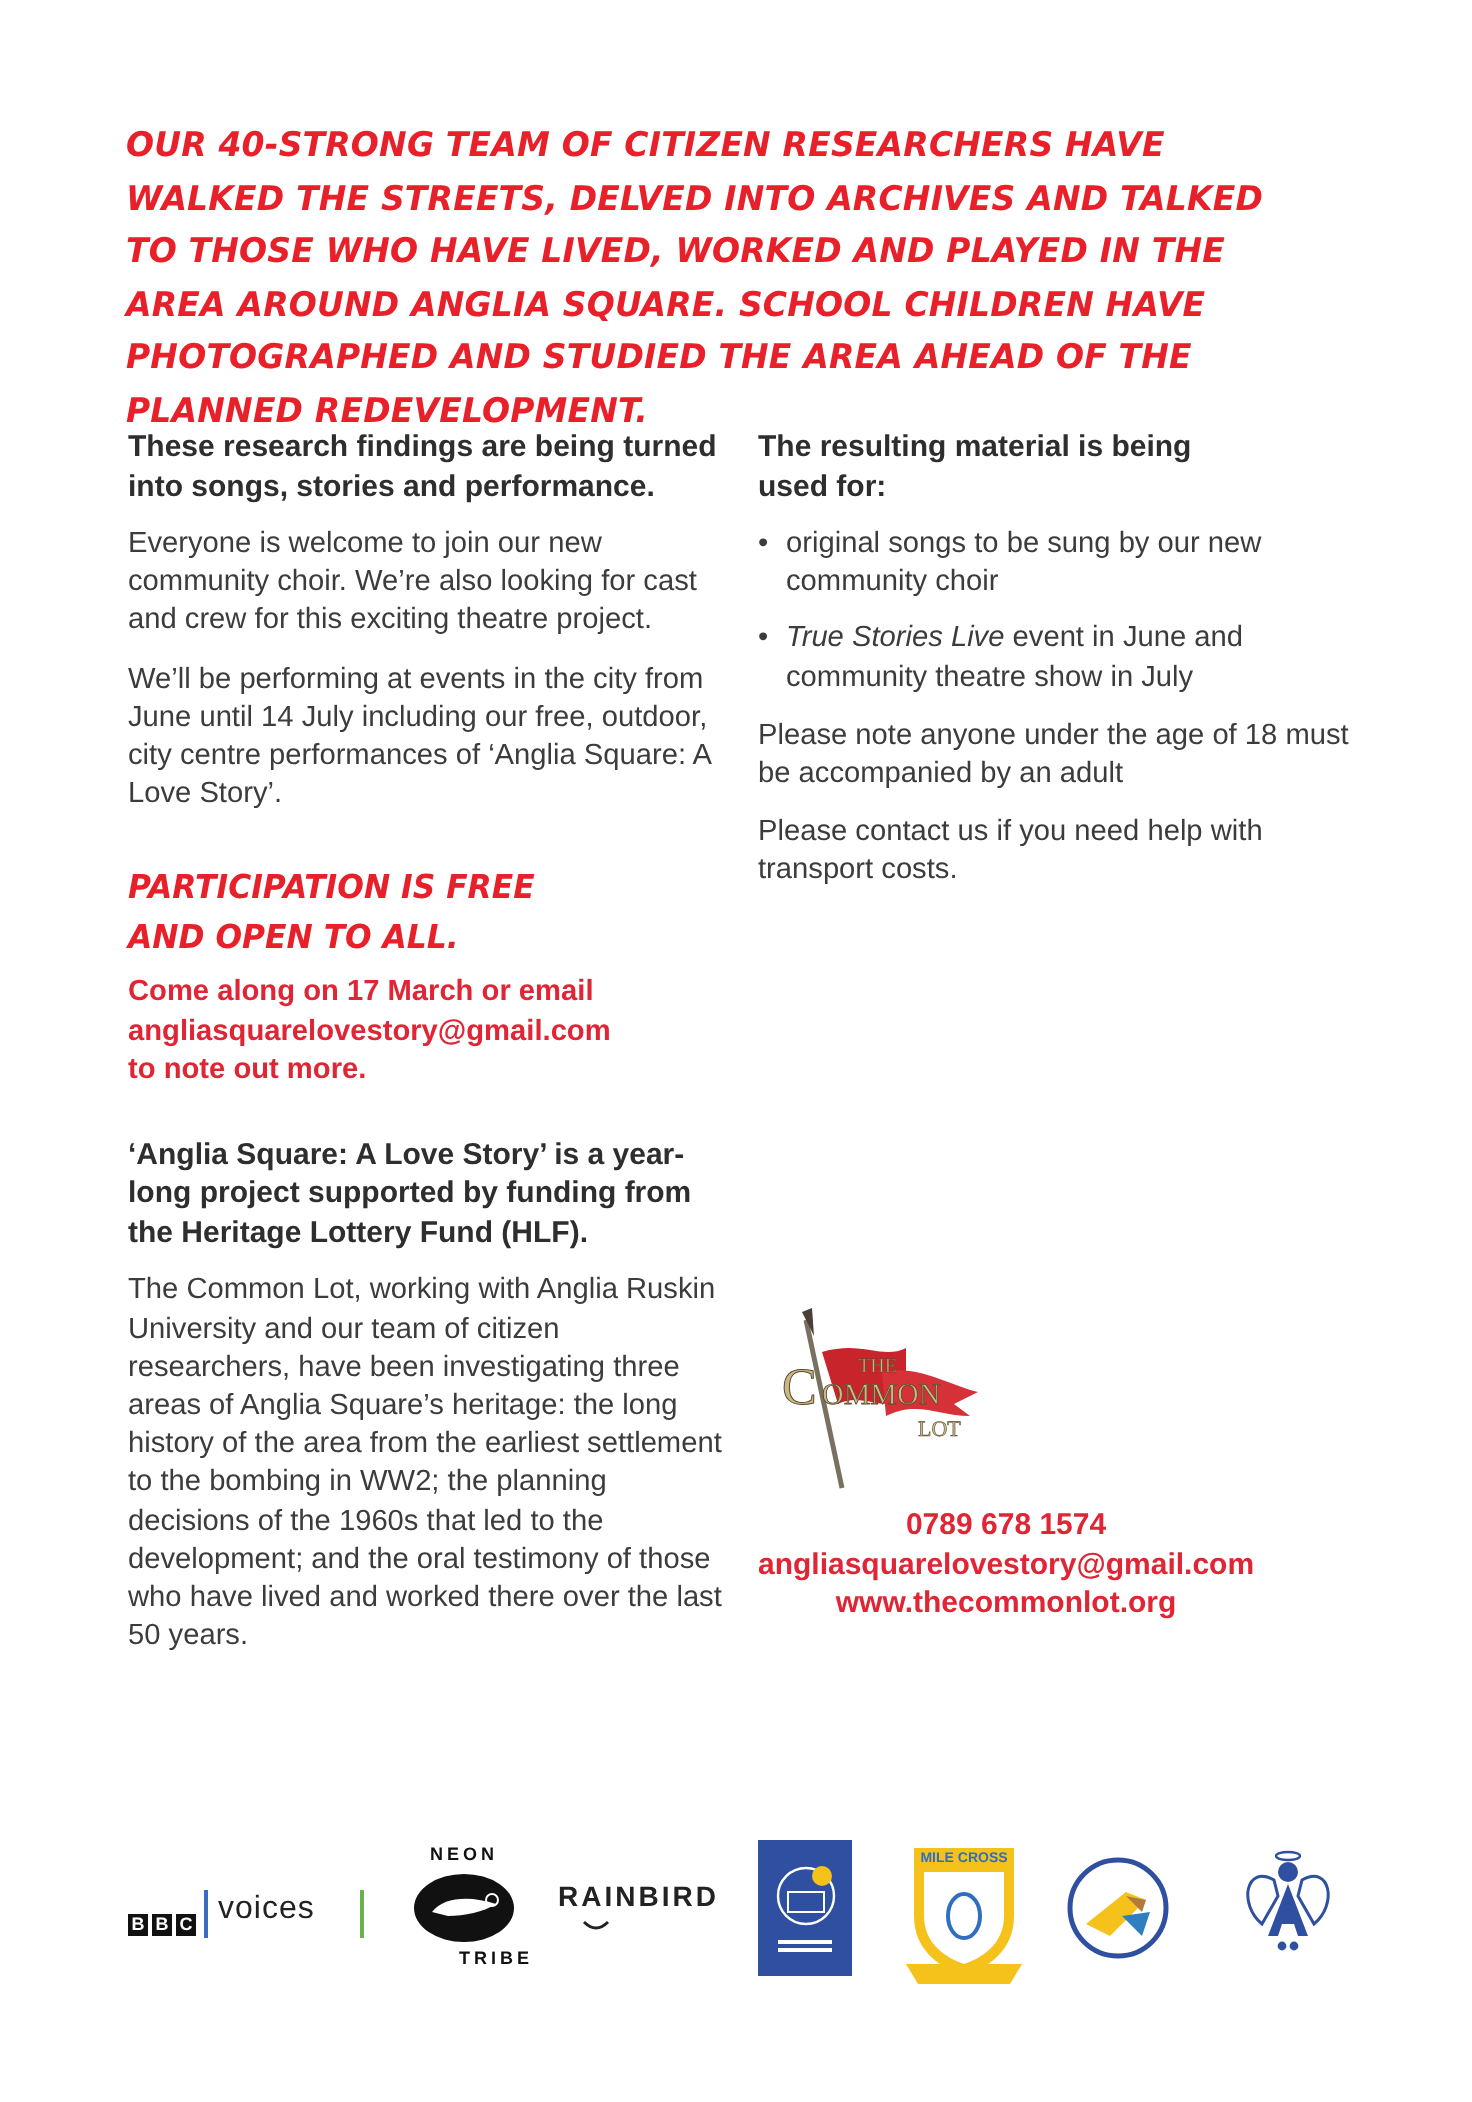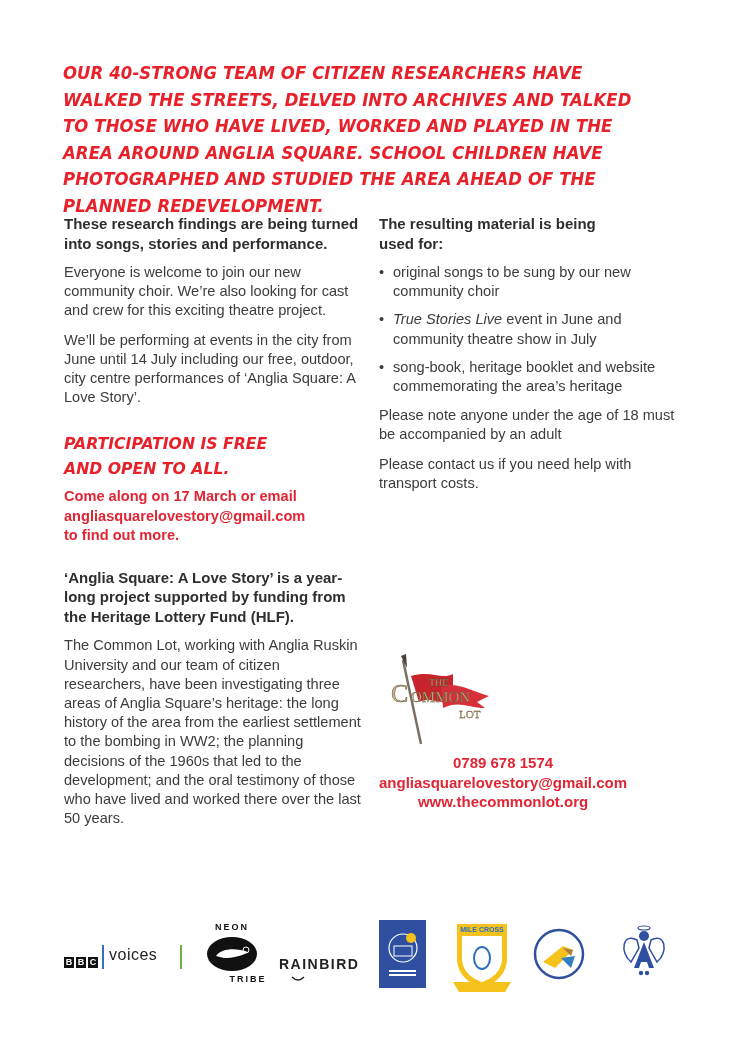--- a/index.html
+++ b/index.html
@@ -42,33 +42,32 @@
   <p class="p">Everyone is welcome to join our new community choir. We’re also looking for cast and crew for this exciting theatre project.</p>
   <p class="p">We’ll be performing at events in the city from June until 14 July including our free, outdoor, city centre performances of ‘Anglia Square: A Love Story’.</p>
 
   <div class="red-head">
     <div>Participation is free</div>
     <div>and open to all.</div>
   </div>
   <div class="red-bold-block">
     <div class="red-bold">Come along on 17 March or email</div>
     <div class="red-bold">angliasquarelovestory@gmail.com</div>
-    <div class="red-bold">to find out more.</div>
+    <div class="red-bold">to note out more.</div>
   </div>
 
   <p class="h-bold">‘Anglia Square: A Love Story’ is a year-long project supported by funding from the Heritage Lottery Fund (HLF).</p>
   <p class="p">The Common Lot, working with Anglia Ruskin University and our team of citizen researchers, have been investigating three areas of Anglia Square’s heritage: the long history of the area from the earliest settlement to the bombing in WW2; the planning decisions of the 1960s that led to the development; and the oral testimony of those who have lived and worked there over the last 50 years.</p>
 </div>
 
 <div class="col col-right">
   <p class="h-bold" style="width:250px;">The resulting material is being used for:</p>
   <ul class="bullets">
     <li><span>original songs to be sung by our new community choir</span></li>
     <li><i>True Stories Live</i><span> event in June and community theatre show in July</span></li>
-    <li><span>song-book, heritage booklet and website commemorating the area’s heritage</span></li>
   </ul>
   <p class="p">Please note anyone under the age of 18 must be accompanied by an adult</p>
   <p class="p">Please contact us if you need help with transport costs.</p>
 </div>
 
 <div class="logo-cl">
   <svg width="120" height="95" viewBox="0 0 120 95">
     <line x1="22" y1="8" x2="40" y2="92" stroke="#7a7060" stroke-width="2.5"></line>
     <polygon points="20,4 25,2 26,16" fill="#4a4038"></polygon>
     <path d="M30,24 C50,18 60,28 72,22 L72,48 C60,54 50,44 38,50 Z" fill="#c8242c"></path>
@@ -102,21 +101,21 @@
   <div class="lg" style="left:206px; top:10px; width:52px; height:66px;">
     <div style="position:absolute; left:2px; top:0; width:48px; text-align:center; font-size:9px; font-weight:bold; letter-spacing:2px; color:#111;">NEON</div>
     <svg style="position:absolute; left:0; top:14px;" width="52" height="36" viewBox="0 0 52 36">
       <ellipse cx="26" cy="18" rx="25" ry="17" fill="#111"></ellipse>
       <path d="M10,20 C16,12 30,12 42,16 C36,20 26,22 18,22 Z" fill="#fff"></path>
       <circle cx="40" cy="14" r="3" fill="none" stroke="#fff" stroke-width="1"></circle>
     </svg>
     <div style="position:absolute; left:18px; top:52px; width:48px; text-align:center; font-size:9px; font-weight:bold; letter-spacing:2px; color:#111;">TRIBE</div>
   </div>
 
-  <div class="lg" style="left:279px; top:44px; width:82px; height:30px;">
+  <div class="lg" style="left:279px; top:28px; width:82px; height:30px;">
     <div style="font-size:14px; letter-spacing:1.5px; color:#222; font-weight:bold;">RAINBIRD</div>
     <svg width="14" height="6" style="position:absolute; left:12px; top:20px;" viewBox="0 0 14 6">
         <path d="M1,1 Q7,7 13,1" stroke="#222" stroke-width="1.5" fill="none"></path>
       </svg>
   </div>
 
   <div class="lg" style="left:379px; top:8px; width:47px; height:68px; background:#2f4fa0;">
     <svg width="47" height="68" viewBox="0 0 47 68">
       <circle cx="24" cy="28" r="14" fill="none" stroke="#fff" stroke-width="1.2"></circle>
       <rect x="15" y="26" width="18" height="10" fill="none" stroke="#fff" stroke-width="1"></rect>

